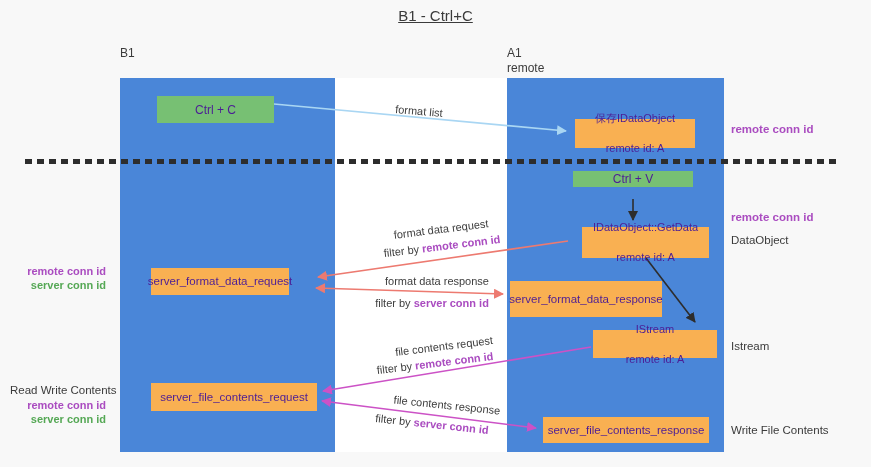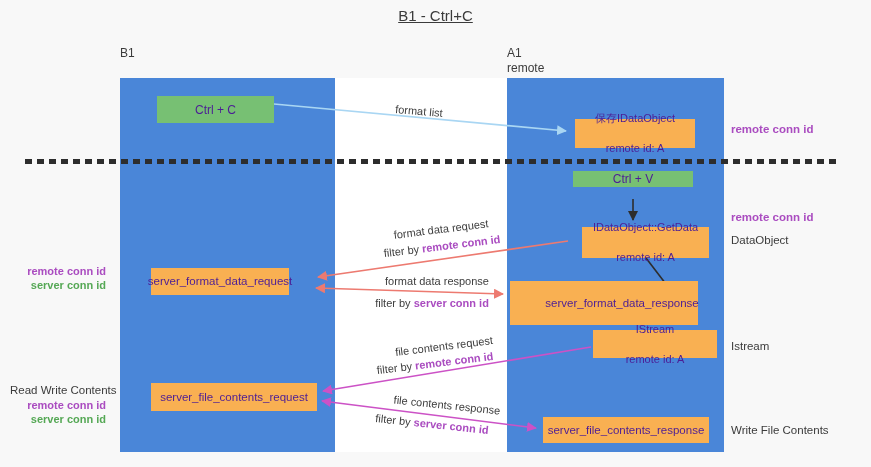--- a/index.html
+++ b/index.html
@@ -96,21 +96,21 @@
 
   <div class="box orange" style="left:570px;top:227px;width:127px;height:31px;margin-left:12px;">
     <span>IDataObject::GetData</span>
     <span>remote id: A</span>
   </div>
 
   <div class="box orange single" style="left:151px;top:268px;width:138px;height:27px;">
     <span>server_format_data_request</span>
   </div>
 
-  <div class="box orange single" style="left:510px;top:281px;width:152px;height:44px;padding-left:36px;">
+  <div class="box orange single" style="left:510px;top:281px;width:152px;height:36px;">
     <span>server_format_data_response</span>
   </div>
 
   <div class="box orange" style="left:593px;top:330px;width:124px;height:28px;">
     <span>IStream</span>
     <span>remote id: A</span>
   </div>
 
   <div class="box orange single" style="left:151px;top:383px;width:166px;height:28px;">
     <span>server_file_contents_request</span>

